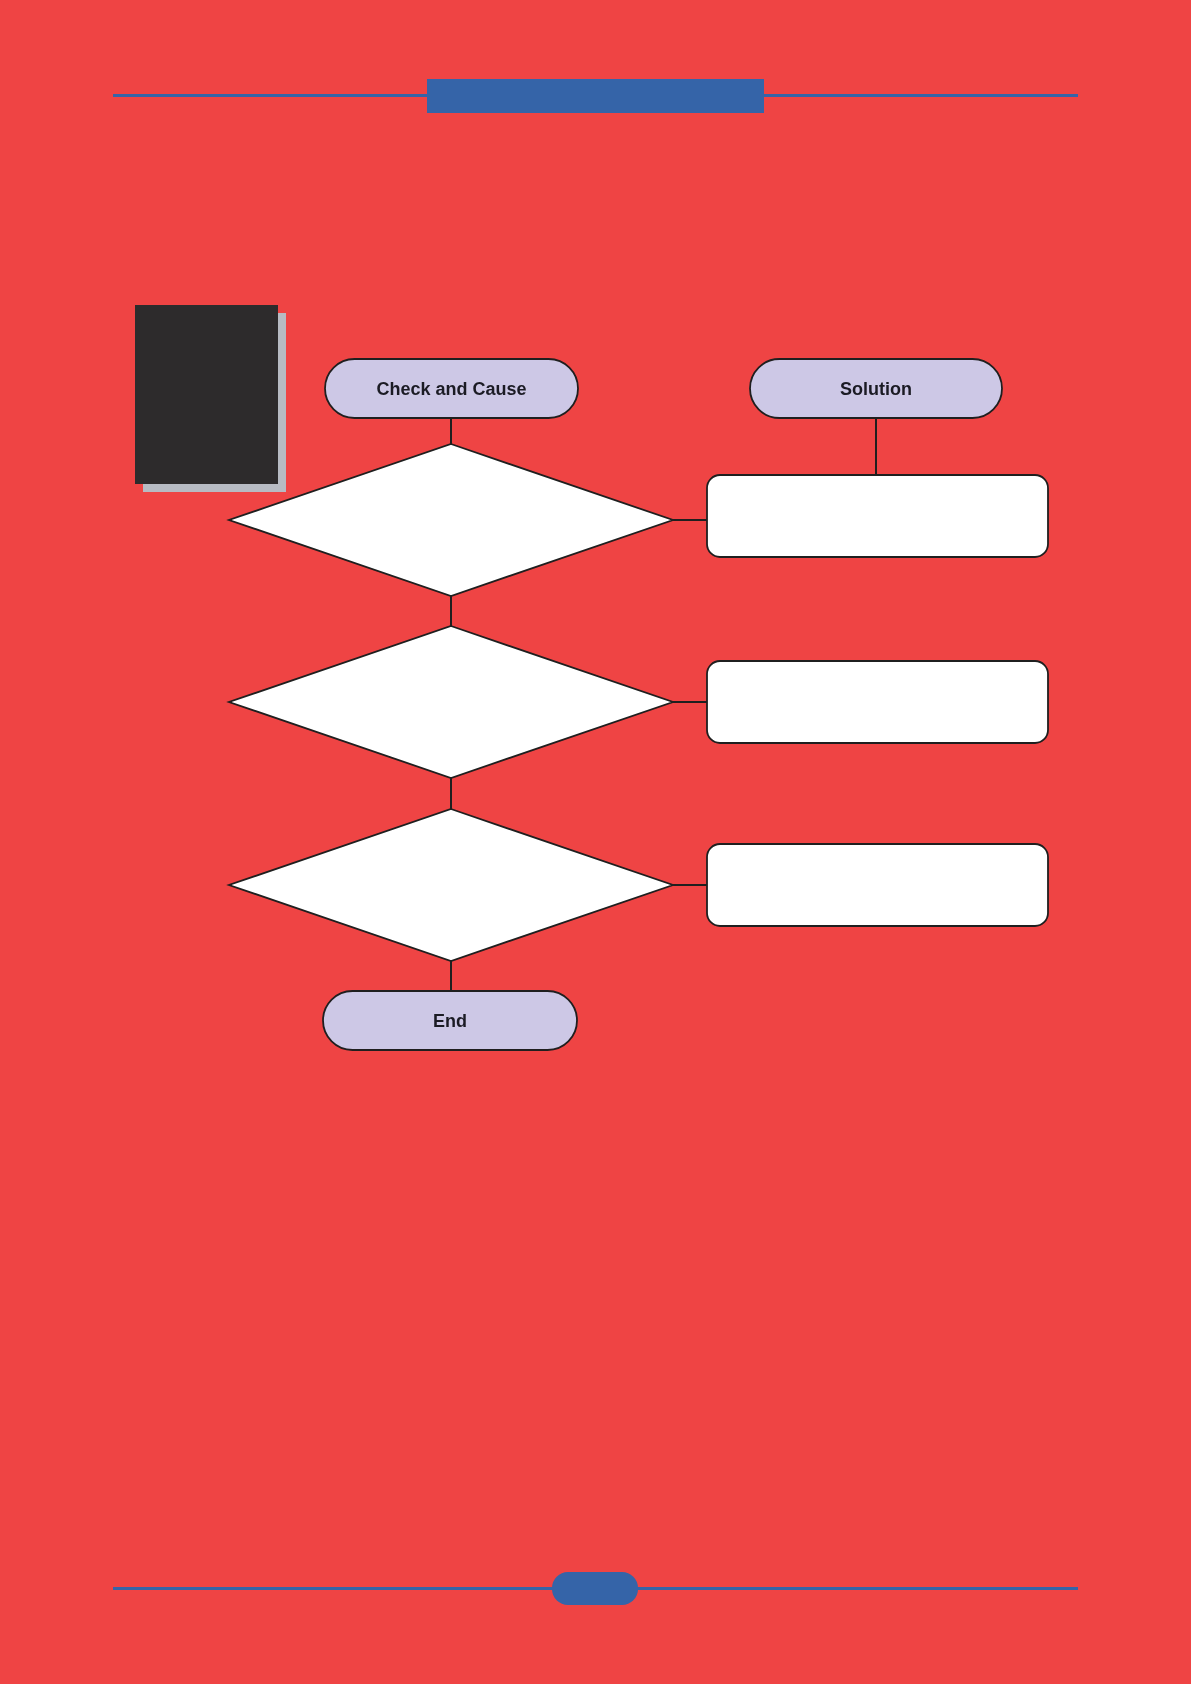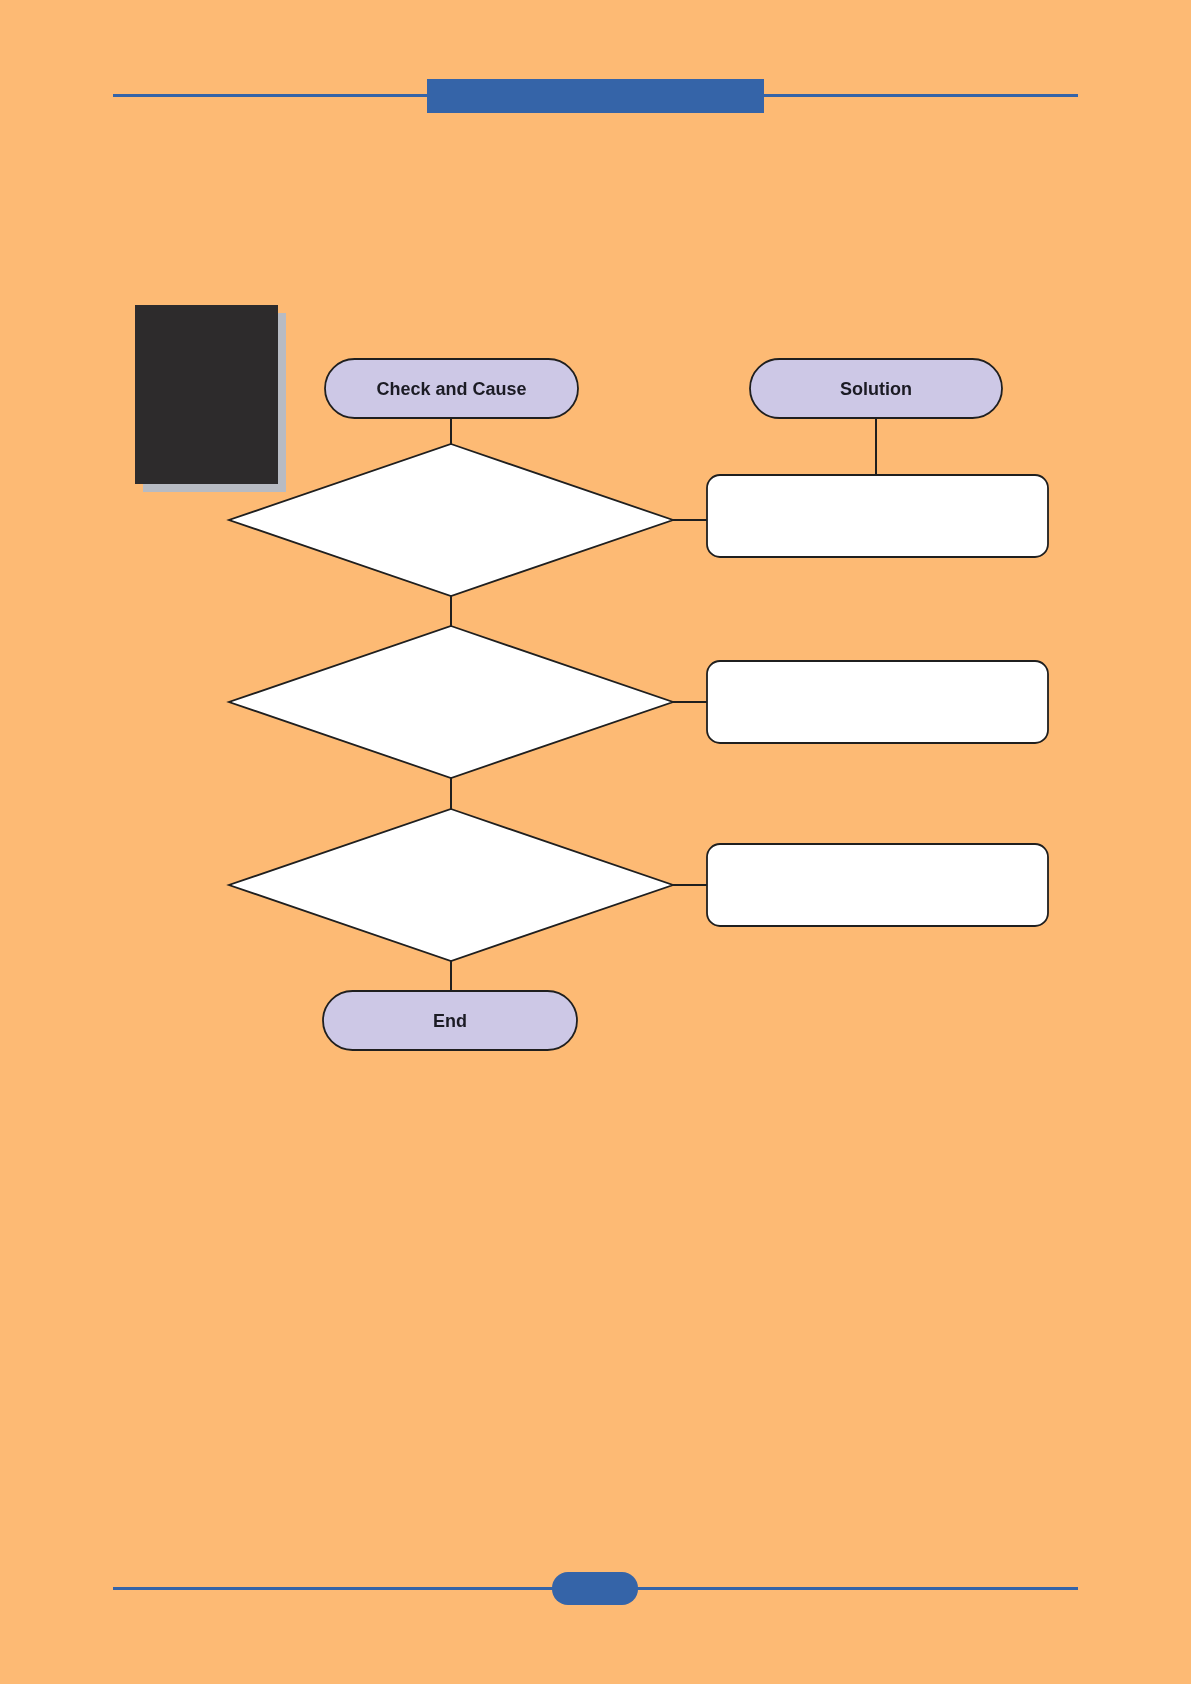--- a/index.html
+++ b/index.html
@@ -5,21 +5,21 @@
   html, body {
     margin: 0;
     padding: 0;
     background: #ffffff;
     font-family: "Liberation Sans", "DejaVu Sans", sans-serif;
   }
   .page {
     position: relative;
     width: 1191px;
     height: 1684px;
-    background: #fdba74;
+    background: #ef4444;
     overflow: hidden;
   }
   
   .rule {
     position: absolute;
     height: 3px;
     background: #3564a8;
   }
   .header-rule { left: 113px; top: 94px; width: 965px; }
   .footer-rule { left: 113px; top: 1587px; width: 965px; }

